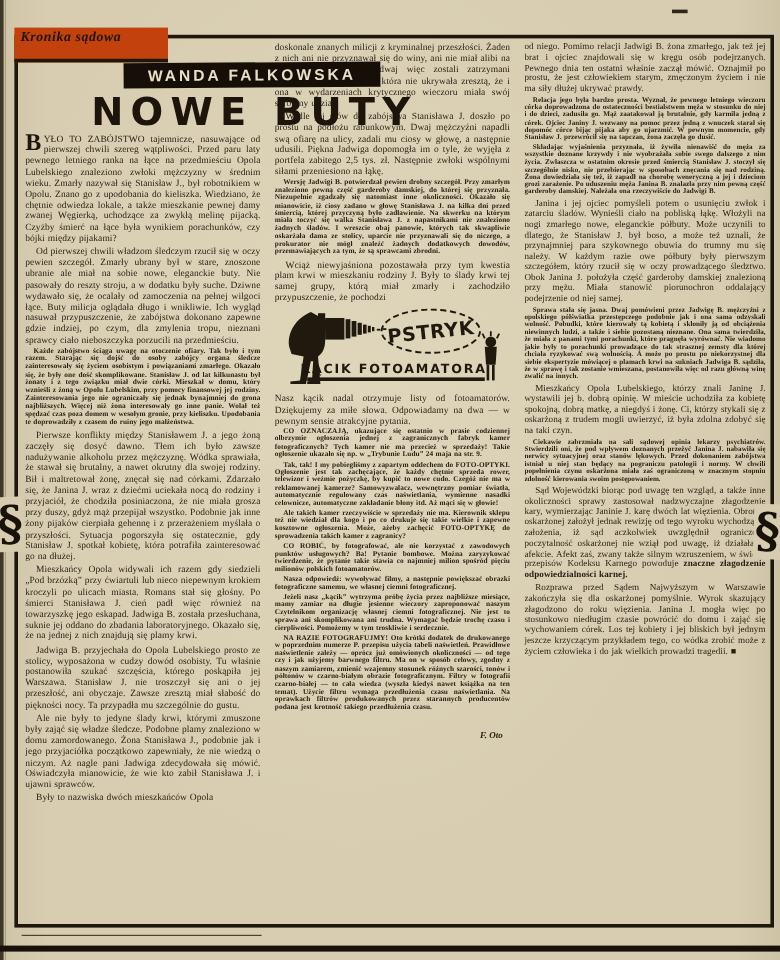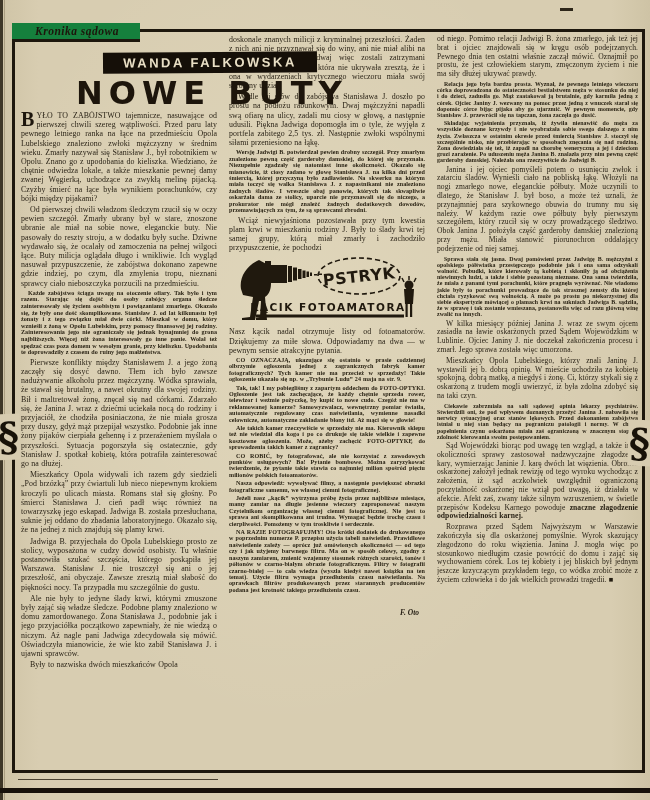--- a/index.html
+++ b/index.html
@@ -15,24 +15,24 @@
     color:#241d12;
   }
   .edge-left  { position:absolute; left:0; top:0; width:3px; height:800px; background:#3e3727; }
   .edge-left2 { position:absolute; left:4px; top:0; width:1px; height:800px; background:#a99d80; }
   .corner-mark{ position:absolute; left:560px; top:8px; width:13px; height:3px; background:#2d2619; }
 
   .frame { position:absolute; left:12px; top:29px; width:633px; height:744px; border:3px solid #1d170d; }
 
   .kronika {
     position:absolute; left:12px; top:23px; width:128px; z-index:6;
-    background:#15803d;
+    background:#c2410c;
     font:italic bold 11.5px "Liberation Serif", serif;
-    letter-spacing:0.5px; padding:2px 3px 2px 5px;
-    border-bottom:3px solid #1d170d; color:#1d160c;text-align:center;
+    letter-spacing:0.5px; padding:2px 3px 12px 5px;
+    border-bottom:3px solid #1d170d; color:#1d160c;
   }
   .author-bar {
     position:absolute; left:103px; top:52px; width:214px; height:21px; z-index:5;
     background:#150f08; color:#e9dfc5; text-align:center;
     font:bold 13px "Liberation Sans", sans-serif;
     letter-spacing:2.5px; line-height:21px; transform:rotate(-0.4deg);
   }
   .big-title {
     position:absolute; left:76px; top:74px; width:270px; z-index:5;
     text-align:left; white-space:nowrap;
@@ -157,21 +157,20 @@
   <p class="para small">NA RAZIE FOTOGRAFUJMY! Oto krótki dodatek do drukowanego w poprzednim numerze P. przepisu użycia tabeli naświetleń. Prawidłowe naświetlenie zależy — oprócz już omówionych okoliczności — od tego czy i jak użyjemy barwnego filtru. Ma on w sposób celowy, zgodny z naszym zamiarem, zmienić wzajemny stosunek różnych szarości, tonów i półtonów w czarno-białym obrazie fotograficznym. Filtry w fotografii czarno-białej — to cała wiedza (wyszła kiedyś nawet książka na ten temat). Użycie filtru wymaga przedłużenia czasu naświetlania. Na oprawkach filtrów produkowanych przez starannych producentów podana jest krotność takiego przedłużenia czasu.</p>
   <p class="sig">F. Oto</p>
 </div>
 
 <div class="col" id="col3">
   <p class="para noind">od niego. Pomimo relacji Jadwigi B. żona zmarłego, jak też jej brat i ojciec znajdowali się w kręgu osób podejrzanych. Pewnego dnia ten ostatni właśnie zaczął mówić. Oznajmił po prostu, że jest człowiekiem starym, zmęczonym życiem i nie ma siły dłużej ukrywać prawdy.</p>
   <p class="para small">Relacja jego była bardzo prosta. Wyznał, że pewnego letniego wieczoru córka doprowadzona do ostateczności bestialstwem męża w stosunku do niej i do dzieci, zadusiła go. Mąż zaatakował ją brutalnie, gdy karmiła jedną z córek. Ojciec Janiny J. wezwany na pomoc przez jedną z wnuczek starał się dopomóc córce bijąc pijaka aby go ujarzmić. W pewnym momencie, gdy Stanisław J. przewrócił się na tapczan, żona zaczęła go dusić.</p>
   <p class="para small">Składając wyjaśnienia przyznała, iż żywiła nienawiść do męża za wszystkie doznane krzywdy i nie wyobrażała sobie swego dalszego z nim życia. Zwłaszcza w ostatnim okresie przed śmiercią Stanisław J. stoczył się szczególnie nisko, nie przebierając w sposobach znęcania się nad rodziną. Żona dowiedziała się też, iż zapadł na chorobę weneryczną a jej i dzieciom grozi zarażenie. Po uduszeniu męża Janina B. znalazła przy nim pewną część garderoby damskiej. Należała ona rzeczywiście do Jadwigi B.</p>
   <p class="para">Janina i jej ojciec pomyśleli potem o usunięciu zwłok i zatarciu śladów. Wynieśli ciało na pobliską łąkę. Włożyli na nogi zmarłego nowe, eleganckie półbuty. Może uczynili to dlatego, że Stanisław J. był boso, a może też uznali, że przynajmniej para szykownego obuwia do trumny mu się należy. W każdym razie owe półbuty były pierwszym szczegółem, który rzucił się w oczy prowadzącego śledztwo. Obok Janina J. położyła część garderoby damskiej znalezioną przy mężu. Miała stanowić piorunochron oddalający podejrzenie od niej samej.</p>
   <p class="para small">Sprawa stała się jasna. Dwaj pomówieni przez Jadwigę B. mężczyźni z opolskiego półświatka przestępczego podobnie jak i ona sama odzyskali wolność. Pobudki, które kierowały tą kobietą i skłoniły ją od obciążenia niewinnych ludzi, a także i siebie pozostaną nieznane. Ona sama twierdziła, że miała z panami tymi porachunki, które pragnęła wyrównać. Nie wiadomo jakie były to porachunki prowadzące do tak strasznej zemsty dla której chciała ryzykować swą wolnością. A może po prostu po niekorzystnej dla siebie ekspertyzie mówiącej o plamach krwi na sukniach Jadwiga B. sądziła, że w sprawę i tak zostanie wmieszana, postanowiła więc od razu główną winę zwalić na innych.</p>
-  <p class="para">W kilka miesięcy później Janina J. wraz ze swym ojcem zasiadła na ławie oskarżonych przed Sądem Wojewódzkim w Lublinie. Ojciec Janiny J. nie doczekał zakończenia procesu i zmarł. Jego sprawa została więc umorzona.</p>
   <p class="para">Mieszkańcy Opola Lubelskiego, którzy znali Janinę J. wystawili jej b. dobrą opinię. W mieście uchodziła za kobietę spokojną, dobrą matkę, a niegdyś i żonę. Ci, którzy stykali się z oskarżoną z trudem mogli uwierzyć, iż była zdolna zdobyć się na taki czyn.</p>
   <p class="para small">Ciekawie zabrzmiała na sali sądowej opinia lekarzy psychiatrów. Stwierdzili oni, że pod wpływem doznanych przeżyć Janina J. nabawiła się nerwicy sytuacyjnej oraz stanów lękowych. Przed dokonaniem zabójstwa istniał u niej stan będący na pograniczu patologii i normy. W chwili popełnienia czynu oskarżona miała zaś ograniczoną w znacznym stopniu zdolność kierowania swoim postępowaniem.</p>
   <p class="para"><span>Sąd Wojewódzki biorąc pod uwagę ten wzgląd, a także inne okoliczności sprawy zastosował nadzwyczajne złagodzenie kary, wymierzając Janinie J. karę dwóch lat więzienia. Obrońca oskarżonej założył jednak rewizję od tego wyroku wychodząc z założenia, iż sąd aczkolwiek uwzględnił ograniczoną poczytalność oskarżonej nie wziął pod uwagę, iż działała w afekcie. Afekt zaś, zwany także silnym wzruszeniem, w świetle przepisów Kodeksu Karnego powoduje</span> <b>znaczne złagodzenie odpowiedzialności karnej.</b></p>
   <p class="para">Rozprawa przed Sądem Najwyższym w Warszawie zakończyła się dla oskarżonej pomyślnie. Wyrok skazujący złagodzono do roku więzienia. Janina J. mogła więc po stosunkowo niedługim czasie powrócić do domu i zająć się wychowaniem córek. Los tej kobiety i jej bliskich był jednym jeszcze krzyczącym przykładem tego, co wódka zrobić może z życiem człowieka i do jak wielkich prowadzi tragedii. ■</p>
 </div>
 
 <div class="bottom-rule2"></div>
 <div class="bottom-rule"></div>
 
 </body></html>

